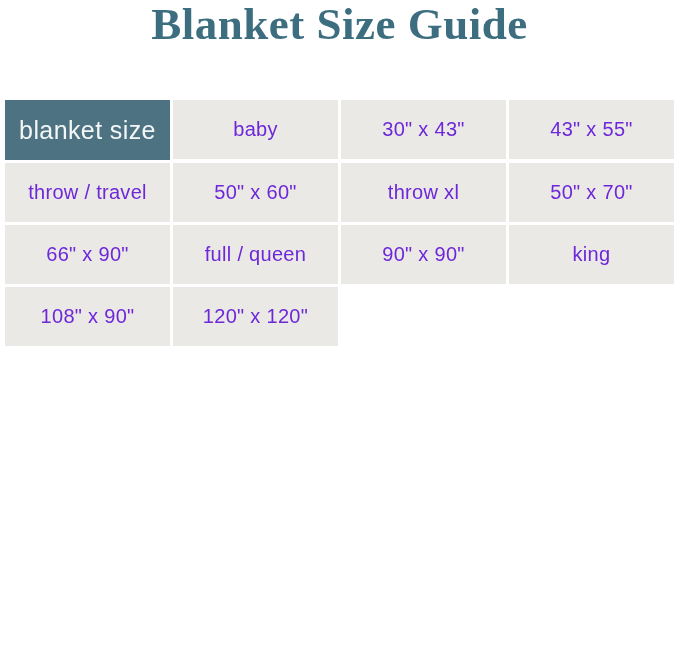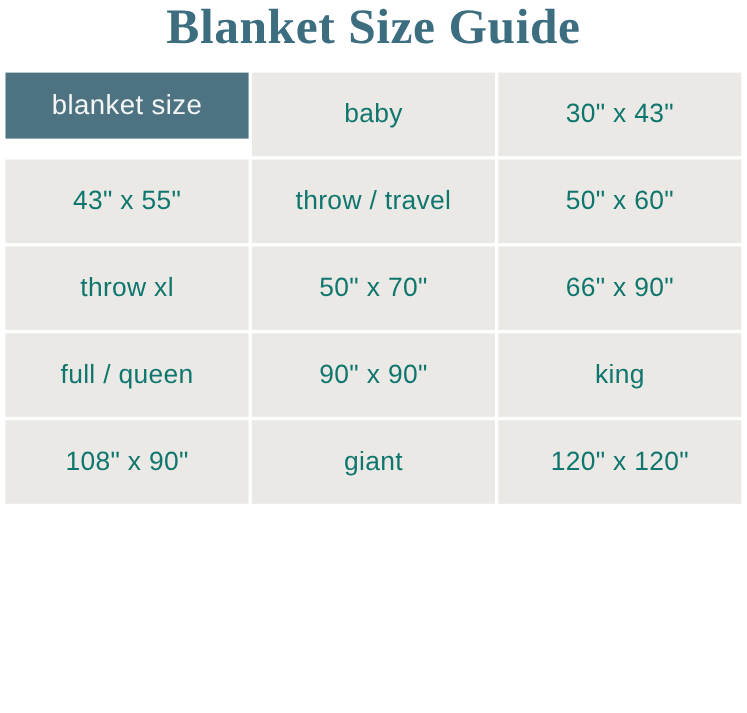--- a/index.html
+++ b/index.html
@@ -7,59 +7,59 @@
     padding: 0;
     background: #ffffff;
   }
   body {
     width: 679px;
     height: 648px;
     overflow: hidden;
     font-family: "Liberation Sans", sans-serif;
   }
   .title-wrap {
-    height: 66px;
+    height: 100px;
     box-sizing: border-box;
     padding-top: 2px;
     text-align: center;
   }
   .page-title {
     font-family: "Liberation Serif", "DejaVu Serif", serif;
     font-weight: 700;
     font-size: 45px;
     line-height: 1.0;
     color: #3d6e80;
     letter-spacing: 0.5px;
     margin: 0;
   }
   .size-table {
     display: grid;
-    grid-template-columns: 1fr 1fr 1fr;
+    grid-template-columns: 1fr 1fr 1fr 1fr;
     gap: 3px;
     margin: 0 5px;
     background: #ffffff;
   }
   .cell {
     display: flex;
     align-items: center;
     justify-content: center;
     box-sizing: border-box;
   }
   .header-cell {
     height: 60px;
     background: #4d7383;
     color: #f4f6f6;
     font-size: 25px;
     letter-spacing: 0.4px;
   }
   .data-cell {
-    height: 76px;
+    height: 59px;
     background: #ebe9e5;
-    color: #0f766e;
-    font-size: 24px;
+    color: #6d28d9;
+    font-size: 20px;
     letter-spacing: 0.3px;
   }
 </style>
 </head>
 <body>
 
 <div class="title-wrap">
   <h1 class="page-title">Blanket Size Guide</h1>
 </div>
 
@@ -78,15 +78,14 @@
   <div class="cell data-cell">50" x 70"</div>
 
   <div class="cell data-cell">66" x 90"</div>
 
   <div class="cell data-cell">full / queen</div>
   <div class="cell data-cell">90" x 90"</div>
 
   <div class="cell data-cell">king</div>
   <div class="cell data-cell">108" x 90"</div>
 
-  <div class="cell data-cell">giant</div>
   <div class="cell data-cell">120" x 120"</div>
 </div>
 
 </body></html>

